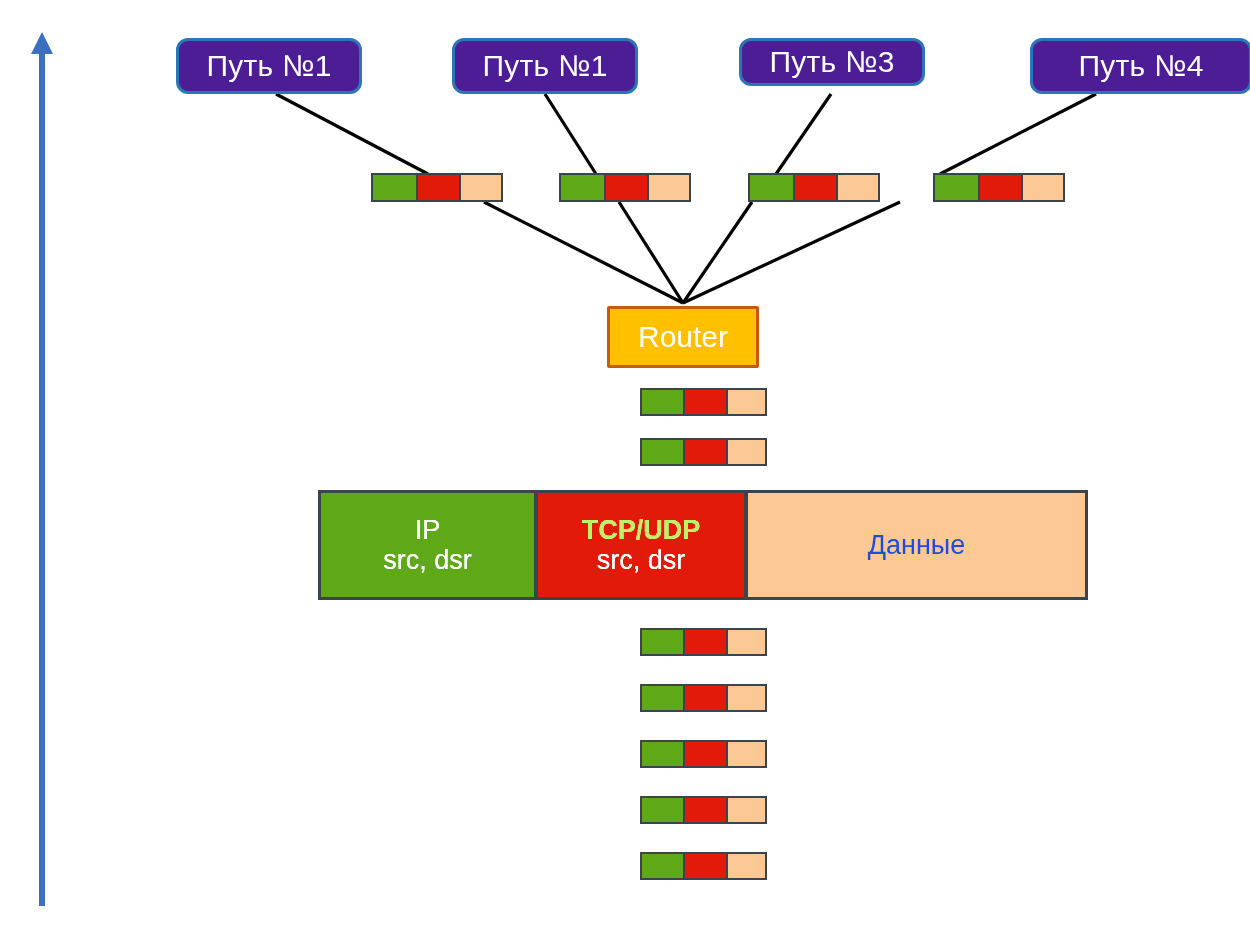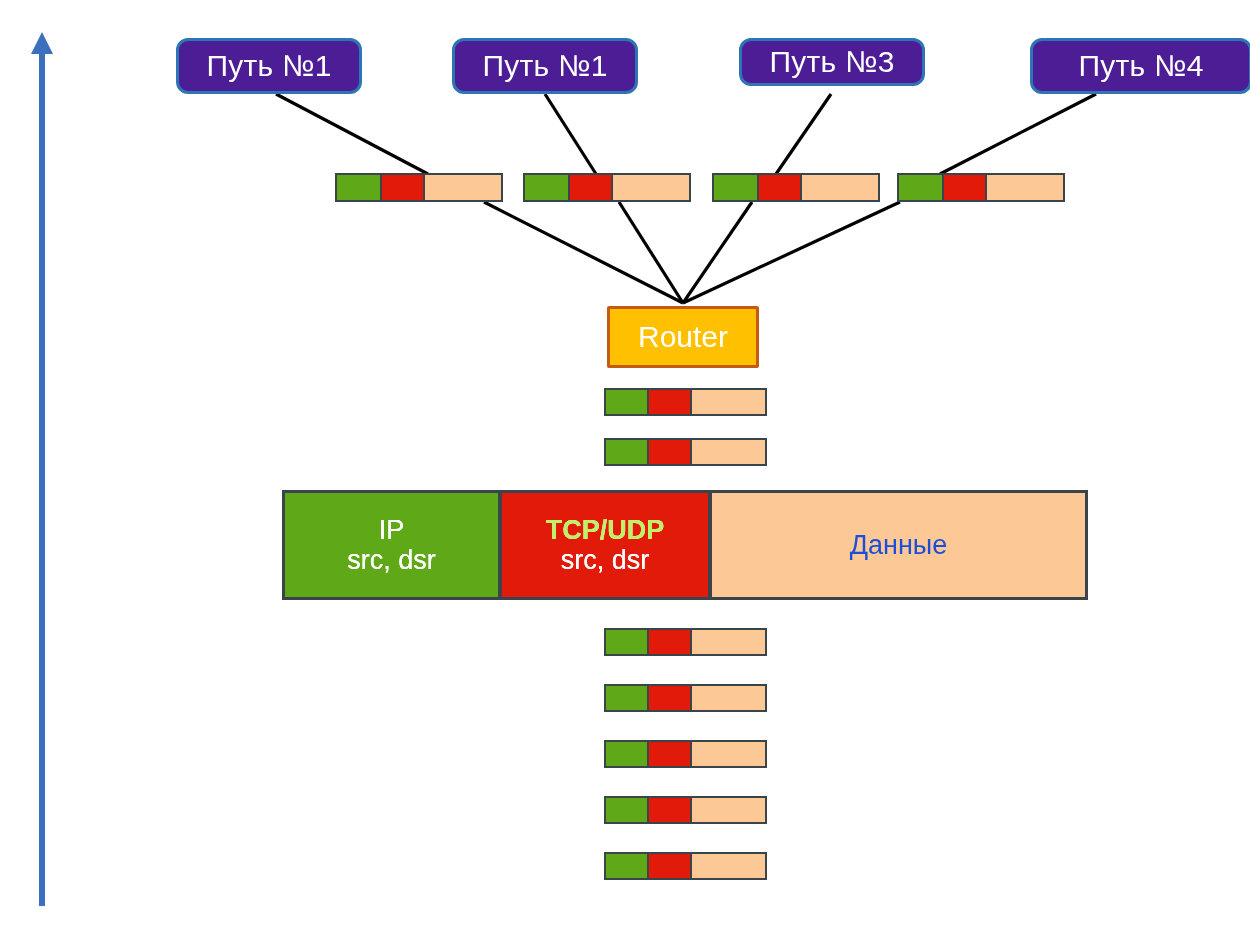--- a/index.html
+++ b/index.html
@@ -66,20 +66,21 @@
   .seg {
     box-sizing: border-box;
     border: 2px solid #3B444B;
     display: flex;
     flex-direction: column;
     align-items: center;
     justify-content: center;
     text-align: center;
     line-height: 1.12;
     overflow: hidden;
+    margin-left: 36px;
   }
   .seg + .seg { margin-left: -2px; }
   .seg-ip    { background: #5FA817; }
   .seg-tcp   { background: #E21A09; }
   .seg-data  { background: #FCC896; }
 
   
   .packet.small .seg { border-width: 2px; }
 
   

